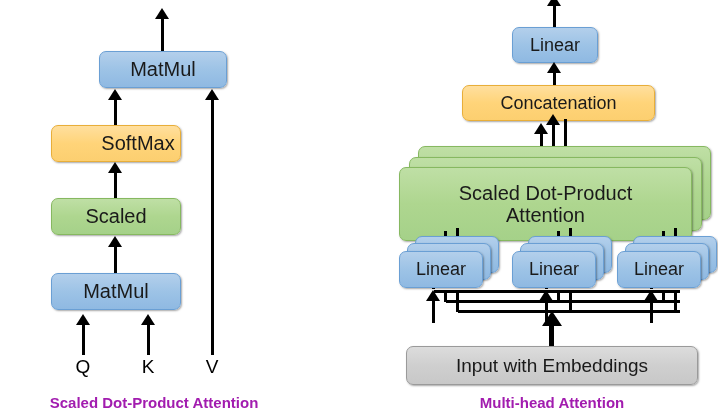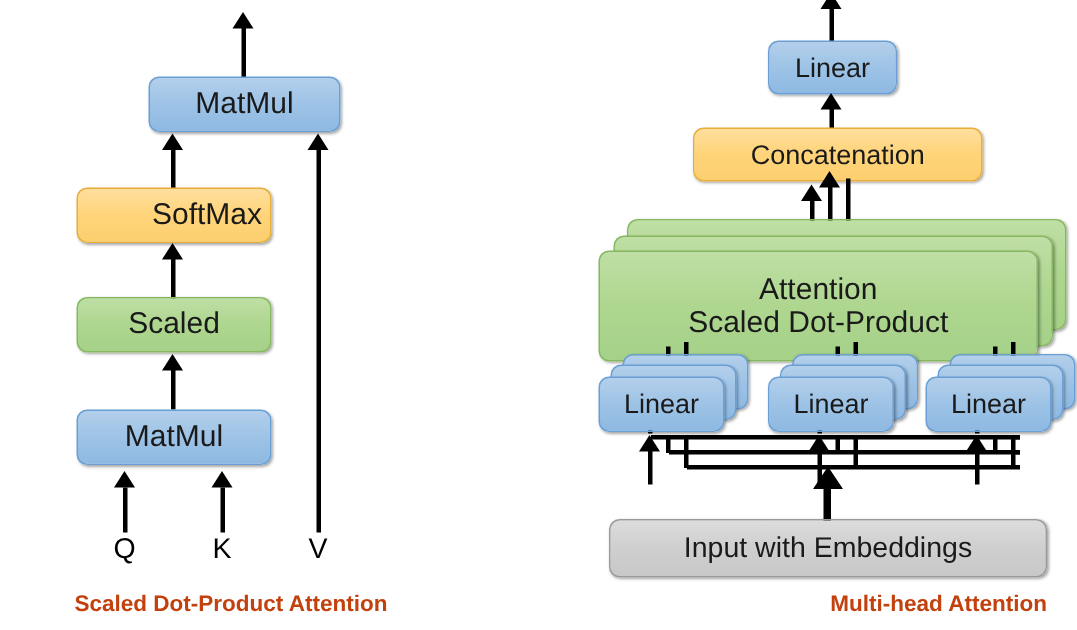--- a/index.html
+++ b/index.html
@@ -29,21 +29,21 @@
   .hline{position:absolute;background:#000;height:3px;}
   .vline.thick{width:5px;}
   .arrowhead{position:absolute;width:0;height:0;
              border-left:7px solid transparent;border-right:7px solid transparent;
              border-bottom:11px solid #000;}
   .arrowhead.big{border-left:10px solid transparent;border-right:10px solid transparent;
                  border-bottom:15px solid #000;}
 
   
   .qkv{position:absolute;font-size:19px;text-align:center;color:#000;}
-  .caption{position:absolute;font-size:15px;font-weight:bold;color:#c2410c;
+  .caption{position:absolute;font-size:15px;font-weight:bold;color:#a21caf;
            text-align:center;white-space:nowrap;}
 </style>
 </head>
 <body>
 
 <div class="canvas">
 
   <div>
 
     <div class="vline" style="left:161px;top:18px;height:36px;"></div>
@@ -107,22 +107,22 @@
 
     <div class="vline" style="left:540px;top:133px;height:42px;"></div>
     <div class="arrowhead" style="left:534px;top:123px;"></div>
     <div class="vline" style="left:552px;top:124px;height:46px;"></div>
     <div class="arrowhead" style="left:546px;top:114px;"></div>
     <div class="vline" style="left:564px;top:119px;height:42px;"></div>
 
     <div class="node green shadowed" style="left:418px;top:146px;width:293px;height:74px;"></div>
     <div class="node green shadowed" style="left:409px;top:157px;width:293px;height:74px;"></div>
     <div class="node green shadowed" style="left:399px;top:167px;width:293px;height:74px;font-size:20px;flex-direction:column;">
+      <span>Scaled Dot-Product</span>
       <span>Attention</span>
-      <span>Scaled Dot-Product</span>
     </div>
 
     <div class="vline" style="left:432px;top:251px;height:38px;"></div>
     <div class="arrowhead" style="left:426px;top:241px;"></div>
     <div class="vline" style="left:444px;top:231px;height:52px;"></div>
     <div class="vline" style="left:456px;top:228px;height:27px;"></div>
 
     <div class="vline" style="left:545px;top:251px;height:38px;"></div>
     <div class="arrowhead" style="left:539px;top:241px;"></div>
     <div class="vline" style="left:557px;top:231px;height:52px;"></div>
@@ -175,16 +175,16 @@
     <div class="vline" style="left:677px;top:290px;height:3px;"></div>
     <div class="vline" style="left:677px;top:300px;height:3px;"></div>
 
     <div class="vline thick" style="left:549px;top:323px;height:25px;"></div>
     <div class="arrowhead big" style="left:542px;top:311px;"></div>
 
     <div class="node grey shadowed" style="left:406px;top:346px;width:292px;height:39px;font-size:19px;">
       <span>Input with Embeddings</span>
     </div>
 
-    <div class="caption" style="left:406px;top:394px;width:292px;text-align:right;">Multi-head Attention</div>
+    <div class="caption" style="left:406px;top:394px;width:292px;">Multi-head Attention</div>
   </div>
 
 </div>
 
 </body></html>

